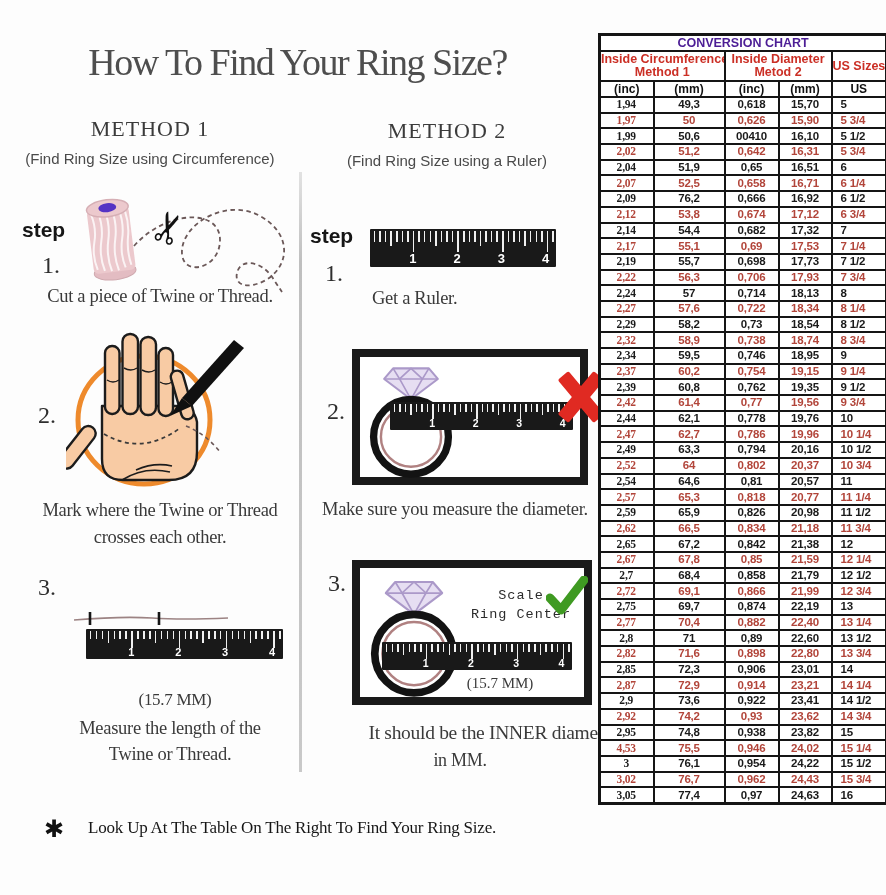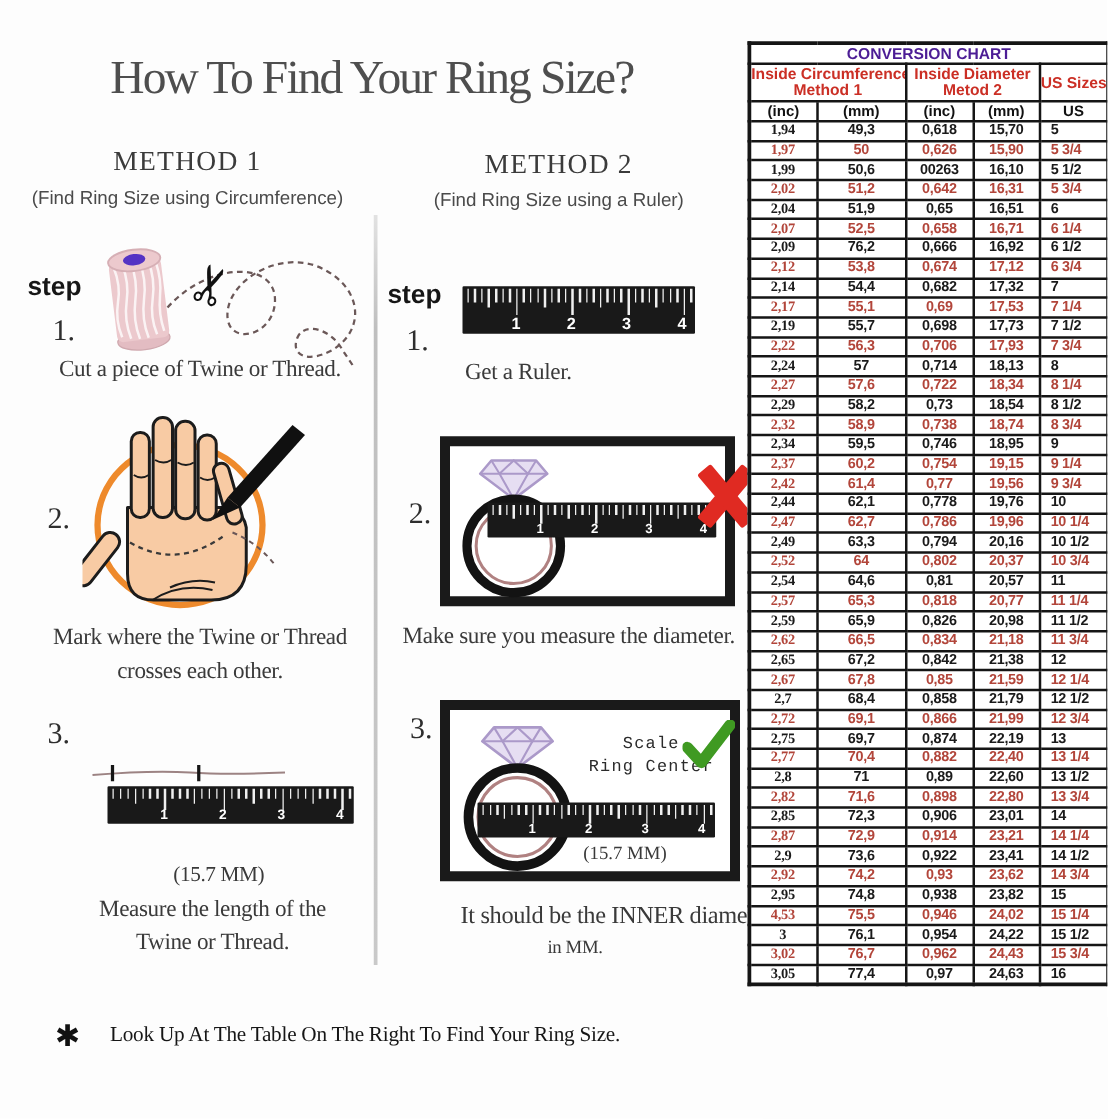--- a/index.html
+++ b/index.html
@@ -344,21 +344,21 @@
         <div class="nums">
           <span class="num" style="left: 23%;">1</span>
           <span class="num" style="left: 46.8%;">2</span>
           <span class="num" style="left: 70.6%;">3</span>
           <span class="num" style="left: 94.4%;">4</span>
         </div>
     </div>
     <div class="mm-note" style="left:80px;top:107px;width:120px;">(15.7 MM)</div>
   </div>
   <div class="abs caption" style="left:300px;top:722px;width:320px;font-size:19.5px;margin-left:33px;">It should be the INNER diameter</div>
-  <div class="abs caption" style="left:300px;top:750px;width:320px;font-size:15px;">in MM.</div>
+  <div class="abs caption" style="left:300px;top:750px;width:320px;font-size:18px;">in MM.</div>
 
   <table class="conversion">
     <colgroup>
         <col style="width:54px">
         <col style="width:71px">
         <col style="width:54px">
         <col style="width:53px">
         <col style="width:55px">
       </colgroup>
     <thead>
@@ -397,21 +397,21 @@
         <tr class="red-row">
           <td class="c0">1,97</td>
           <td class="c1">50</td>
           <td class="c2">0,626</td>
           <td class="c3">15,90</td>
           <td class="c4">5 3/4</td>
         </tr>
         <tr class="black-row">
           <td class="c0">1,99</td>
           <td class="c1">50,6</td>
-          <td class="c2">00263</td>
+          <td class="c2">00410</td>
           <td class="c3">16,10</td>
           <td class="c4">5 1/2</td>
         </tr>
         <tr class="red-row">
           <td class="c0">2,02</td>
           <td class="c1">51,2</td>
           <td class="c2">0,642</td>
           <td class="c3">16,31</td>
           <td class="c4">5 3/4</td>
         </tr>
@@ -506,20 +506,27 @@
           <td class="c3">18,95</td>
           <td class="c4">9</td>
         </tr>
         <tr class="red-row">
           <td class="c0">2,37</td>
           <td class="c1">60,2</td>
           <td class="c2">0,754</td>
           <td class="c3">19,15</td>
           <td class="c4">9 1/4</td>
         </tr>
+        <tr class="black-row">
+          <td class="c0">2,39</td>
+          <td class="c1">60,8</td>
+          <td class="c2">0,762</td>
+          <td class="c3">19,35</td>
+          <td class="c4">9 1/2</td>
+        </tr>
         <tr class="red-row">
           <td class="c0">2,42</td>
           <td class="c1">61,4</td>
           <td class="c2">0,77</td>
           <td class="c3">19,56</td>
           <td class="c4">9 3/4</td>
         </tr>
         <tr class="black-row">
           <td class="c0">2,44</td>
           <td class="c1">62,1</td>

